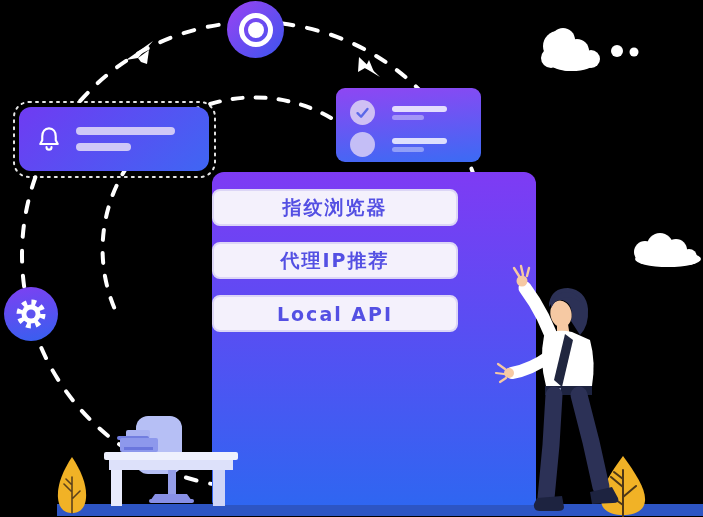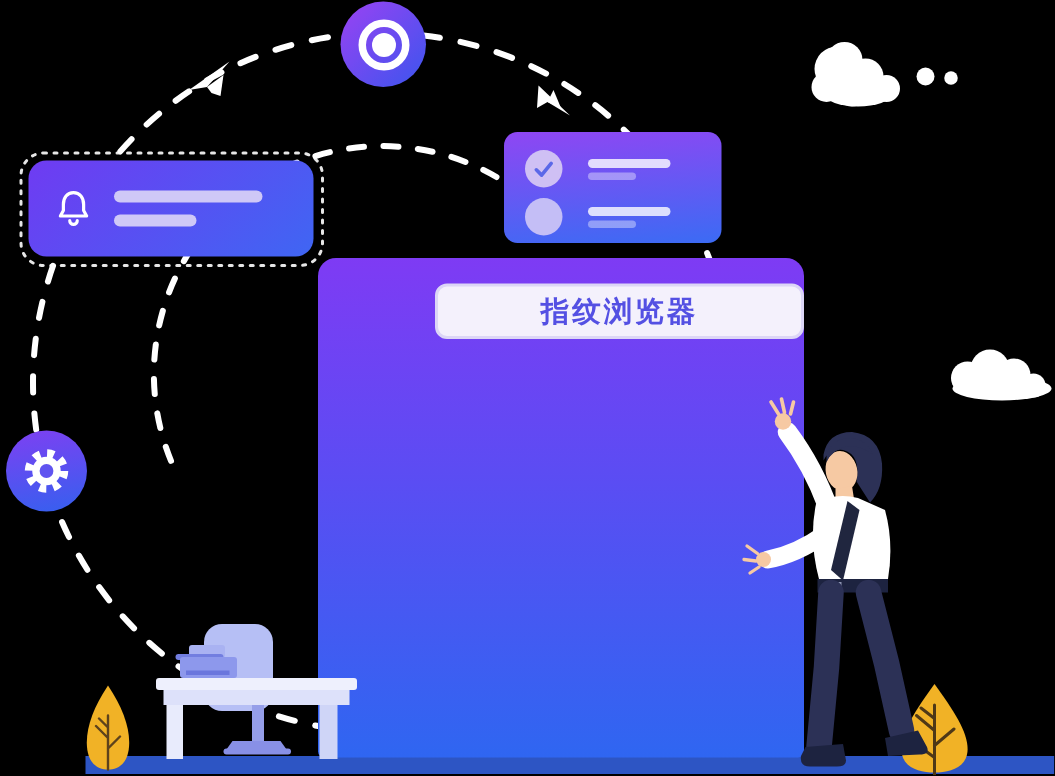--- a/index.html
+++ b/index.html
@@ -8,21 +8,21 @@
     font-family:"DejaVu Sans","Liberation Sans",sans-serif;
   }
   svg.layer{position:absolute;left:0;top:0;width:703px;height:517px;}
   .z1{z-index:1}.z4{z-index:4}
 
   
   #panel{
     position:absolute;left:212px;top:172px;width:324px;height:333px;z-index:2;
     background:linear-gradient(180deg,#7e3bf4 0%,#5a4df3 45%,#2f66f1 100%);
     border-radius:12px 12px 4px 4px;
-    display:flex;flex-direction:column;align-items:flex-end;
+    display:flex;flex-direction:column;align-items:flex-start;
     padding-top:17px;box-sizing:border-box;gap:16px;
   }
   .feature-btn{
     width:246px;height:37px;border-radius:8px;
     background:#f4f1fc;border:2px solid #dcd6f6;box-sizing:border-box;
     display:flex;align-items:center;justify-content:center;
     color:#5450e3;font-weight:bold;font-size:19px;letter-spacing:2px;
     cursor:pointer;
   }
 
@@ -116,20 +116,22 @@
       <circle cx="676" cy="250" r="11"></circle>
         <circle cx="689" cy="257" r="8"></circle>
       <ellipse cx="668" cy="259" rx="33" ry="8"></ellipse>
     </g>
 
     <rect x="57" y="504" width="646" height="12" fill="#2d55c4"></rect>
   </svg>
 
   <div id="panel">
     <div class="feature-btn">指纹浏览器</div>
+    <div class="feature-btn">代理IP推荐</div>
+    <div class="feature-btn">Local API</div>
   </div>
 
   <div id="notif-card">
     <svg class="bell" viewBox="0 0 24 24" fill="none" stroke="#fff" stroke-width="1.7" stroke-linejoin="round" stroke-linecap="round">
       <path d="M12,3.5 C8.6,3.5 6.6,6.2 6.6,9.8 L6.6,13 L5,16 L19,16 L17.4,13 L17.4,9.8 C17.4,6.2 15.4,3.5 12,3.5 Z"></path>
       <path d="M10,18.5 a2,2 0 0 0 4,0"></path>
     </svg>
     <div class="notif-lines">
       <div class="nline nline1"></div>
       <div class="nline nline2"></div>

